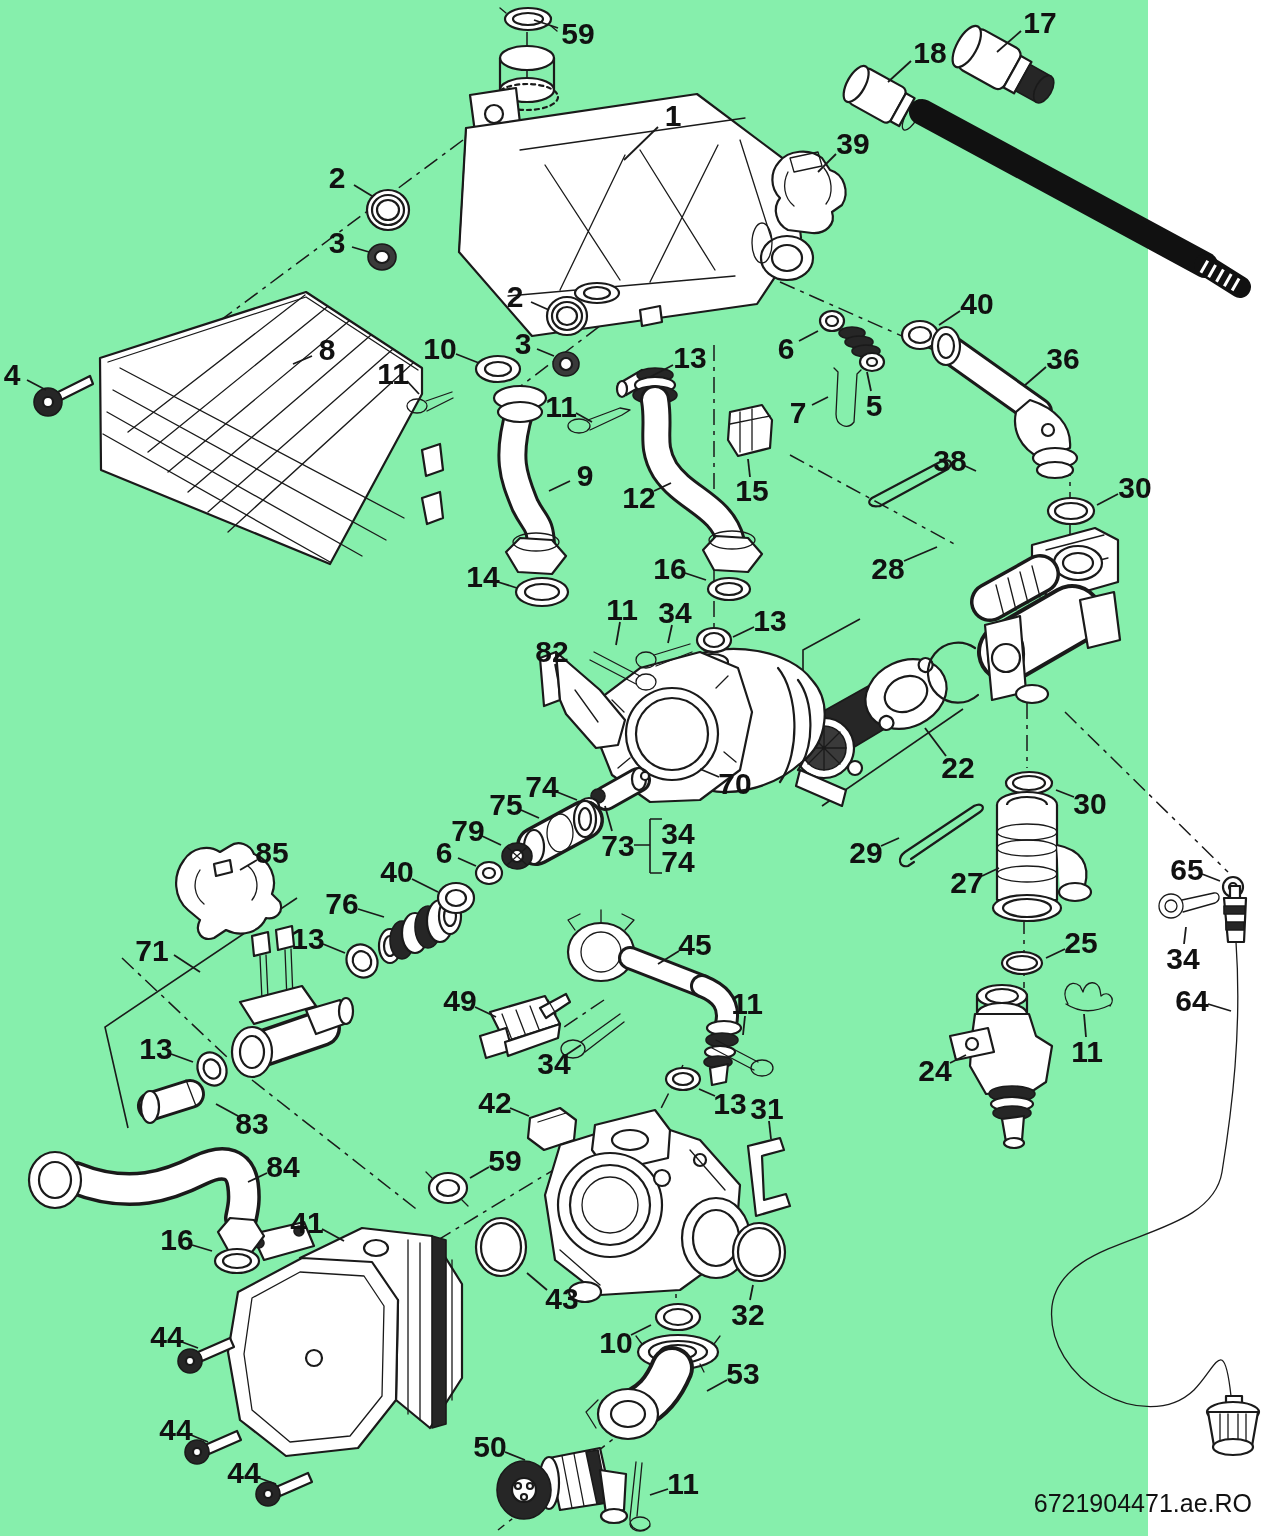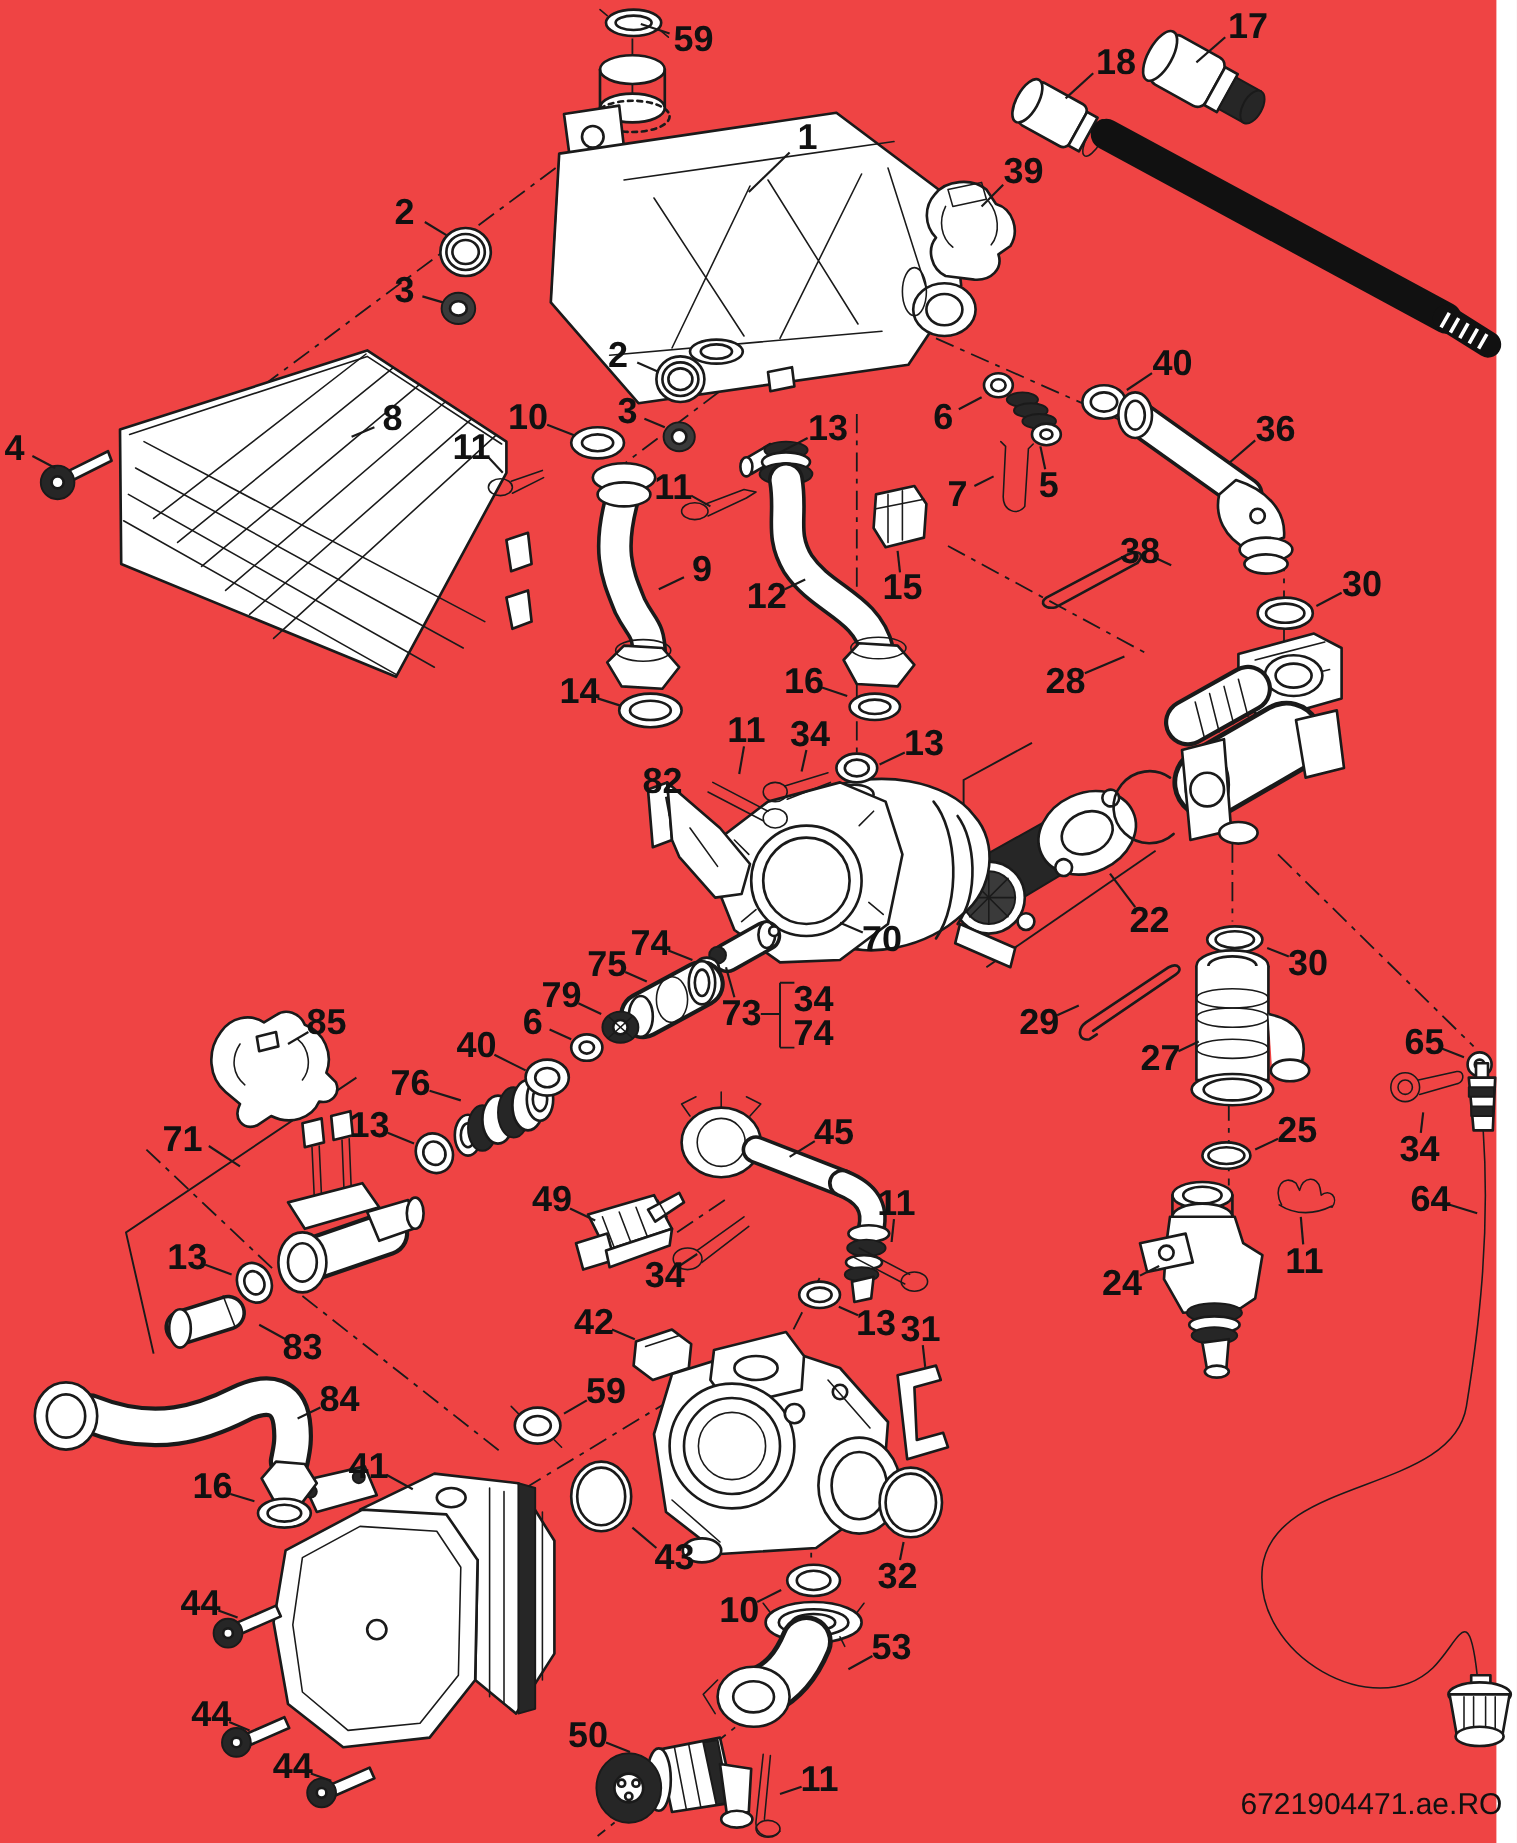--- a/index.html
+++ b/index.html
@@ -1,16 +1,16 @@
 <!DOCTYPE html>
 <html><head>
 <meta charset="utf-8">
 <style>
   html,body{margin:0;padding:0;background:#ffffff;}
-  .stage{width:1247px;height:1536px;position:relative;background:#ef4444;}
+  .stage{width:1148px;height:1536px;position:relative;background:#86efac;}
   svg{display:block}
   .p   {fill:none;stroke:#1a1a1a;stroke-width:2.2;stroke-linecap:round;stroke-linejoin:round;}
   .pw  {fill:#ffffff;stroke:#1a1a1a;stroke-width:2.2;stroke-linejoin:round;}
   .pdk {fill:#262626;stroke:#1a1a1a;stroke-width:1.6;stroke-linejoin:round;}
   .pgy {fill:#3a3a3a;stroke:#1a1a1a;stroke-width:1.6;}
   .thin{stroke-width:1.3;}
   .t1  {fill:none;stroke:#1a1a1a;stroke-linecap:round;}
   .t2  {fill:none;stroke:#ffffff;stroke-linecap:round;}
   .dash{fill:none;stroke:#1a1a1a;stroke-width:1.5;stroke-dasharray:16 6 4 6;}
   .lead{stroke:#1a1a1a;stroke-width:1.8;}

